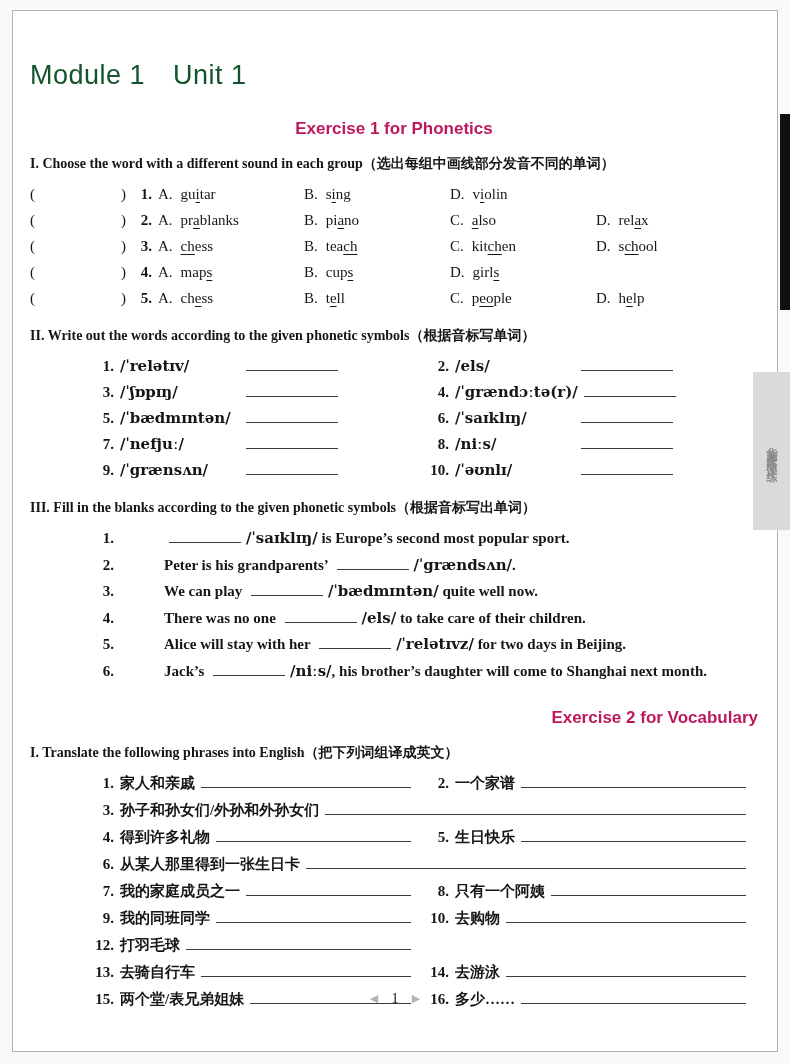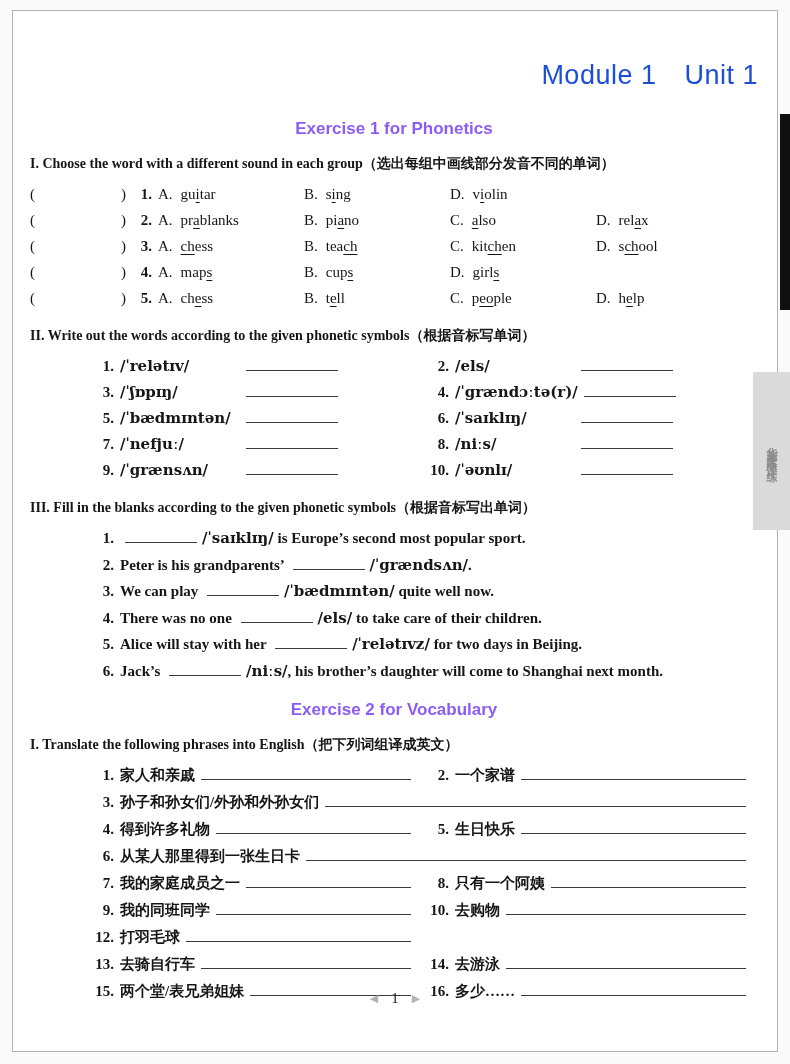--- a/index.html
+++ b/index.html
@@ -22,31 +22,31 @@
     position: absolute; right: 0; top: 372px; width: 37px; height: 158px;
     background: #dadada; display: flex; align-items: center; justify-content: center;
   }
   .gray-tab .vtext {
     writing-mode: vertical-rl; font-family: "Liberation Sans", sans-serif;
     font-size: 11px; color: #8b8b8b; letter-spacing: 3px;
   }
   .content { position: absolute; left: 30px; top: 10px; width: 728px; }
 
   .title {
-    text-align: right; margin-top: 50px;
+    text-align: left; margin-top: 50px;
     font-family: "Liberation Sans", sans-serif;
-    font-size: 27px; color: #1d4ed8; letter-spacing: 0.5px;
+    font-size: 27px; color: #14532d; letter-spacing: 0.5px;
   }
   .tgap { display: inline-block; width: 28px; }
 
   .ex-heading {
     text-align: center; font-family: "Liberation Sans", sans-serif;
-    font-size: 17px; font-weight: bold; margin-top: 28px; color: #8b5cf6;
-  }
-  .ex-heading.second { margin-top: 16px; margin-bottom: 6px; }
+    font-size: 17px; font-weight: bold; margin-top: 28px; color: #be185d;
+  }
+  .ex-heading.second { margin-top: 24px; margin-bottom: 6px; text-align: right; }
 
   .sec-header { font-size: 14px; font-weight: bold; margin-top: 16px; margin-bottom: 8px; }
 
   .crow { display: flex; align-items: baseline; line-height: 26px; font-size: 15px; }
   .bracket { display: inline-flex; justify-content: space-between; width: 96px; flex: none; }
   .qnum { font-weight: bold; width: 26px; text-align: right; margin-right: 6px; flex: none; }
   .choice { width: 146px; flex: none; white-space: nowrap; }
   .clabel { margin-right: 8px; }
   .ul { text-decoration: underline; text-underline-offset: 3px; }
 
@@ -54,21 +54,21 @@
   .prow { display: flex; line-height: 26px; font-size: 15px; }
   .pitem { display: flex; align-items: baseline; width: 50%; }
   .ipa { font-family: "DejaVu Serif", "DejaVu Sans", serif; font-weight: bold; }
   .pitem .ipa { min-width: 120px; }
 
   .blank { display: inline-block; border-bottom: 1px solid #3a3a3a; }
   .b92 { width: 92px; height: 13px; margin: 0 6px; }
   .b72 { width: 72px; height: 12px; margin: 0 5px; }
 
   .srow { display: flex; align-items: baseline; line-height: 26.5px; font-size: 15px; }
-  .sent { flex: 1; font-weight: bold; }
+  .sent { flex: 1; font-weight: bold; margin-left: 44px; }
   .sent .ipa { font-weight: bold; }
 
   .vrow { display: flex; line-height: 27px; font-size: 15px; }
   .vitem { display: flex; align-items: baseline; width: 50%; padding-right: 8px; }
   .vitem.vfull { width: 100%; }
   .vtext { font-weight: bold; white-space: nowrap; }
   .vfill { flex: 1 1 auto; height: 13px; margin: 0 4px 0 6px; min-width: 30px; }
 
   .footer {
     position: absolute; left: 0; right: 0; top: 990px;

